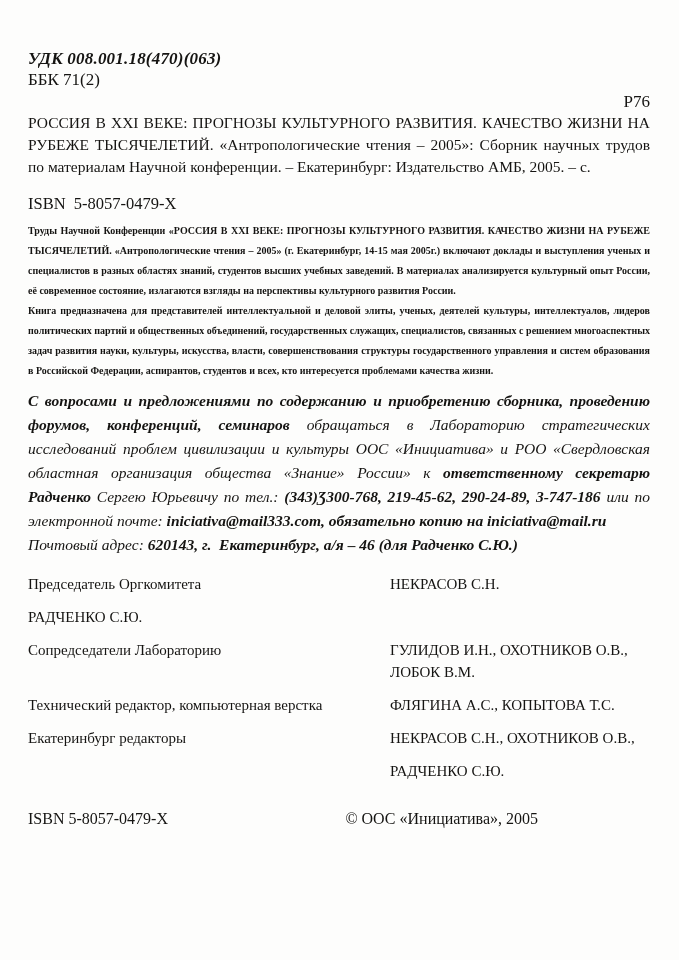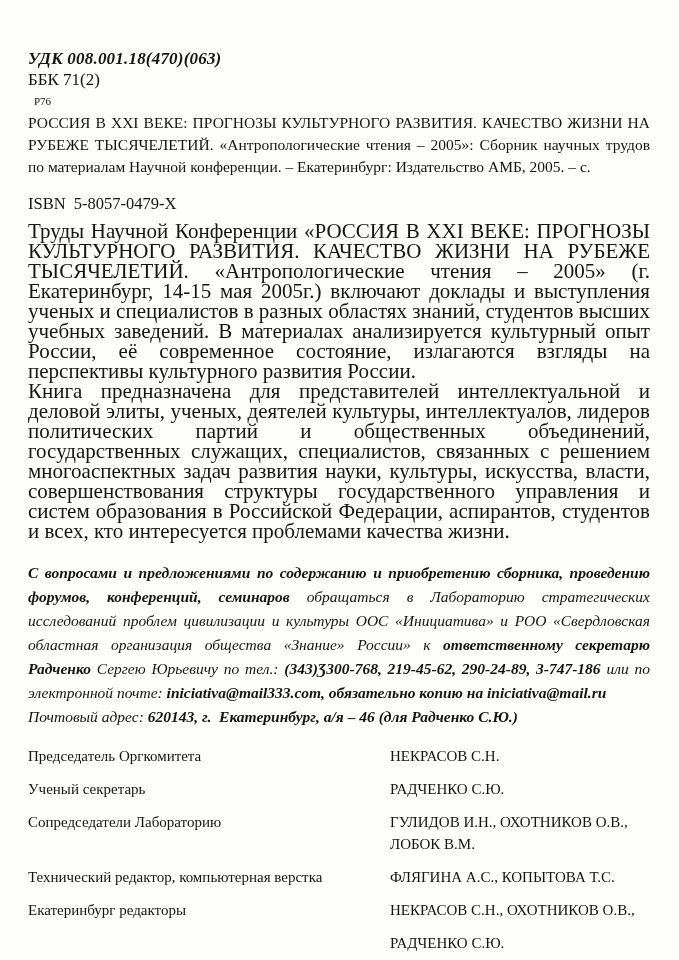--- a/index.html
+++ b/index.html
@@ -7,34 +7,34 @@
     width: 679px; height: 960px;
     background: #fdfdfc;
     color: #151412;
     font-family: "Liberation Serif", "DejaVu Serif", serif;
     overflow: hidden;
   }
   .page { padding: 14px 29px 0 28px; }
 
   .udk   { font-weight: bold; font-style: italic; font-size: 17px; line-height: 21px; letter-spacing: .2px; margin-top: 34px; }
   .bbk   { font-size: 17px; line-height: 22px; }
-  .rcode { font-size: 11px; line-height: 21px; padding-left: 6px; }
+  .rcode { font-size: 17px; line-height: 21px; padding-left: 6px; text-align: right; }
 
   .title-block {
     font-size: 15.5px; line-height: 22px;
     text-align: justify;
   }
 
   .isbn-top { margin-top: 15px; font-size: 16.5px; line-height: 22px; white-space: pre; }
 
-  .annotation { margin-top: 6px; font-size: 21px; line-height: 20px; text-align: justify; }
+  .annotation { margin-top: 6px; font-size: 10px; line-height: 20px; text-align: justify; font-weight: bold; }
   .annotation p { margin: 0; }
 
   .contact {
-    margin-top: 20px;
+    margin-top: 8px;
     font-style: italic;
     font-size: 15.5px; line-height: 24px;
     text-align: justify;
   }
   .contact-addr {
     font-style: italic;
     font-size: 15.5px; line-height: 24px;
     white-space: pre-wrap;
   }
   .b { font-weight: bold; }
@@ -74,21 +74,20 @@
   <div class="contact-addr"><span>Почтовый адрес: </span><span class="b">620143, г.  Екатеринбург, а/я – 46 (для Радченко С.Ю.)</span></div>
 
   <div class="roles">
       <div class="role-row">
         <div class="role-label">Председатель Оргкомитета</div>
         <div class="role-value">
           <div class="vline">НЕКРАСОВ С.Н.</div>
         </div>
       </div>
       <div class="role-row">
-        <div class="role-label">Ученый секретарь</div>
         <div class="role-value">
           <div class="vline">РАДЧЕНКО С.Ю.</div>
         </div>
       </div>
       <div class="role-row">
         <div class="role-label">Сопредседатели Лабораторию</div>
         <div class="role-value">
           <div class="vline">ГУЛИДОВ И.Н., ОХОТНИКОВ О.В., ЛОБОК В.М.</div>
         </div>
       </div>

